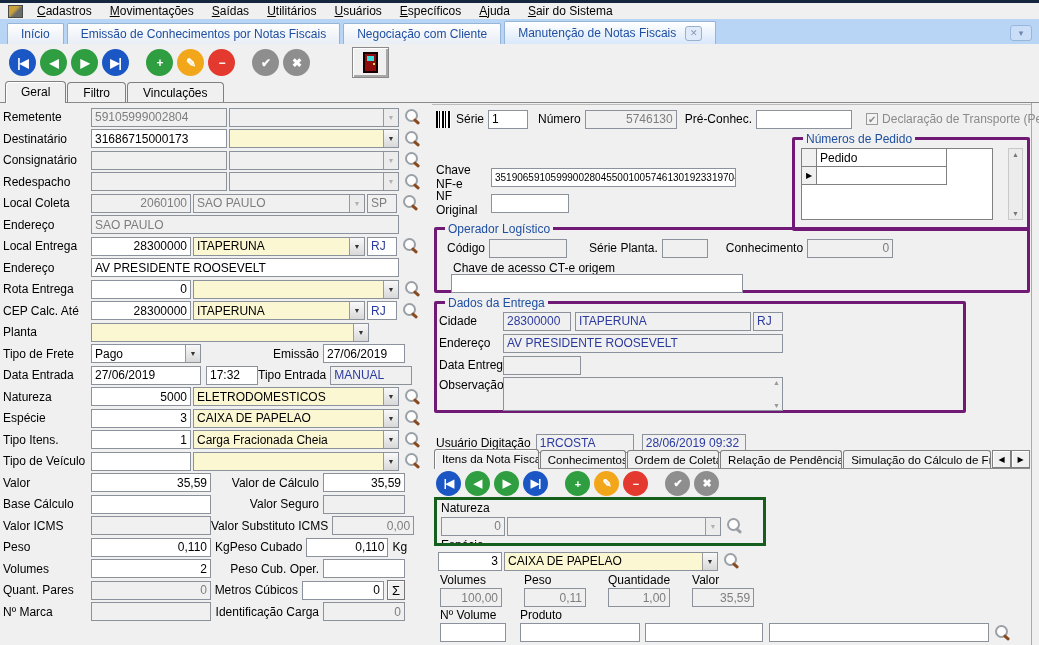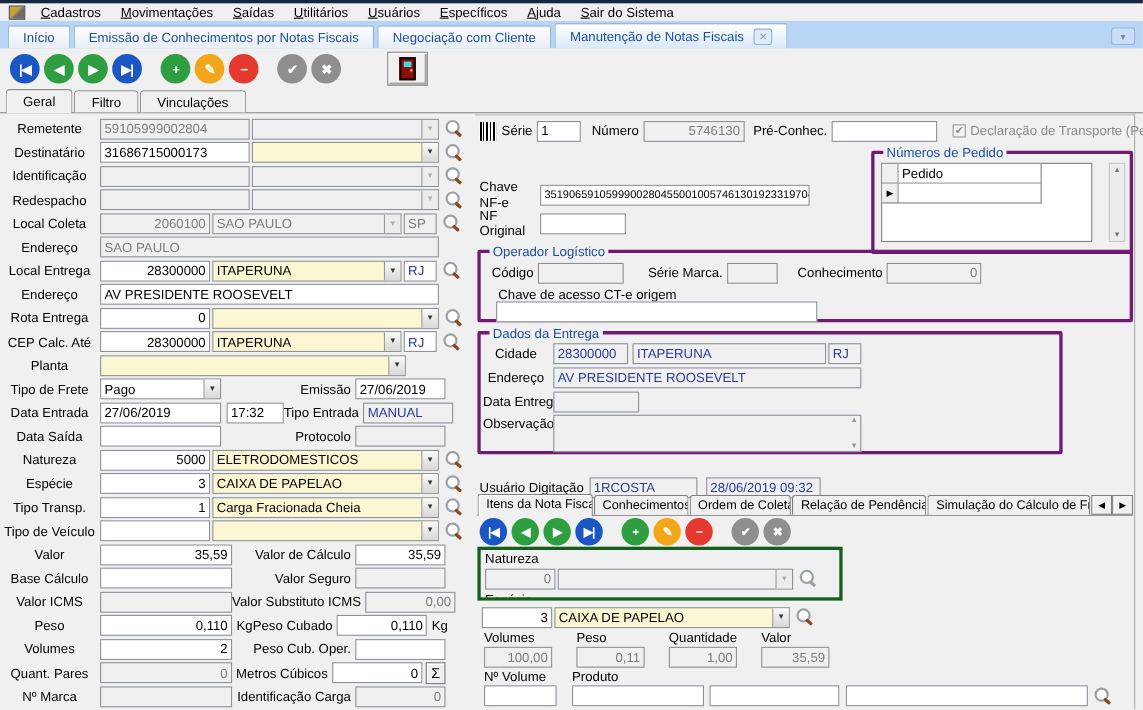--- a/index.html
+++ b/index.html
@@ -31,21 +31,21 @@
   .door::after{content:"";position:absolute;right:1px;top:9px;width:2px;height:2px;background:#e8d44d}
 
   
   .subtabs{position:absolute;top:81px;left:0;right:0;height:22px;display:flex;align-items:flex-end;padding-left:5px;border-bottom:1px solid #8a8a8a}
   .stab{border:1px solid #7f7f7f;border-bottom:none;border-radius:4px 4px 0 0;padding:3px 15px 2px;margin-right:1px;background:#f0f0f0;position:relative}
   .stab.active{margin-bottom:-1px;padding-bottom:4px;box-shadow:inset 1px 1px 0 #fff;z-index:2}
 
   
   .fr{display:flex;align-items:center;height:20px;margin-bottom:1.5px}
   .fr>*{flex:none}
-  .lbl{width:88px;text-align:center;padding-right:4px;white-space:nowrap}
+  .lbl{width:88px;text-align:left;padding-right:4px;white-space:nowrap}
   .lbl2{margin-left:auto;padding-right:4px;white-space:nowrap}
   .box{height:19px;border:1px solid #8b929c;background:#fff;display:flex;align-items:center;padding:0 3px;overflow:hidden;white-space:nowrap}
   .dis{background:#f0f0f0;color:#7d7d7d}
   .yel{background:#fbf7d3}
   .rt{justify-content:flex-end}
   .blue{color:#2b3a9e}
   .darr{margin-left:auto;width:15px;height:17px;background:linear-gradient(#f9f9f9,#d8d8d8);border-left:1px solid #9a9a9a;display:flex;align-items:center;justify-content:center;font-size:7px;color:#333;flex:none}
   .dis .darr{color:#b0b0b0;background:#ececec}
   .combo{padding-right:0}
   .mag{width:16px;height:16px;position:relative;margin-left:5px}
@@ -156,21 +156,21 @@
   <div class="fr">
       <span class="lbl">Destinatário</span>
       <span class="box" style="width:136px">31686715000173</span>
       <span style="width:2px"></span>
       <span class="box yel combo" style="width:170px">
         <span class="darr">▼</span>
       </span>
       <span class="mag"></span>
     </div>
   <div class="fr">
-      <span class="lbl">Identificação</span>
+      <span class="lbl">Consignatário</span>
       <span class="box dis" style="width:136px"></span>
       <span style="width:2px"></span>
       <span class="box dis combo" style="width:170px">
         <span class="darr">▼</span>
       </span>
       <span class="mag"></span>
     </div>
   <div class="fr">
       <span class="lbl">Redespacho</span>
       <span class="box dis" style="width:136px"></span>
@@ -249,26 +249,20 @@
       <span class="box" style="width:82px">27/06/2019</span>
     </div>
   <div class="fr" style="width:402px">
       <span class="lbl">Data Entrada</span>
       <span class="box" style="width:110px">27/06/2019</span>
       <span style="width:5px"></span>
       <span class="box" style="width:52px">17:32</span>
       <span class="lbl2">Tipo Entrada</span>
       <span class="box dis blue" style="width:82px">MANUAL</span>
     </div>
-  <div class="fr" style="width:402px">
-      <span class="lbl">Data Saída</span>
-      <span class="box" style="width:110px"></span>
-      <span class="lbl2">Protocolo</span>
-      <span class="box dis" style="width:82px"></span>
-    </div>
   <div class="fr">
       <span class="lbl">Natureza</span>
       <span class="box rt" style="width:100px">5000</span>
       <span style="width:2px"></span>
       <span class="box yel combo" style="width:206px">
         <span>ELETRODOMESTICOS</span>
         <span class="darr">▼</span>
       </span>
       <span class="mag"></span>
     </div>
@@ -276,21 +270,21 @@
       <span class="lbl">Espécie</span>
       <span class="box rt" style="width:100px">3</span>
       <span style="width:2px"></span>
       <span class="box yel combo" style="width:206px">
         <span>CAIXA DE PAPELAO</span>
         <span class="darr">▼</span>
       </span>
       <span class="mag"></span>
     </div>
   <div class="fr">
-      <span class="lbl">Tipo Transp.</span>
+      <span class="lbl">Tipo Itens.</span>
       <span class="box rt" style="width:100px">1</span>
       <span style="width:2px"></span>
       <span class="box yel combo" style="width:206px">
         <span>Carga Fracionada Cheia</span>
         <span class="darr">▼</span>
       </span>
       <span class="mag"></span>
     </div>
   <div class="fr">
       <span class="lbl">Tipo de Veículo</span>
@@ -391,21 +385,21 @@
   <div class="fr" style="position:absolute;left:4px;top:90px">
     <span style="width:55px">NF Original</span>
     <span class="box" style="width:78px"></span>
   </div>
 
   <div class="group" style="left:2px;top:124px;width:596px;height:66px">
     <span class="gtitle">Operador Logístico</span>
     <div class="fr" style="position:absolute;left:10px;top:8px">
       <span style="padding-right:4px">Código</span>
       <span class="box dis" style="width:78px"></span>
-      <span style="padding:0 4px 0 22px">Série Marca.</span>
+      <span style="padding:0 4px 0 22px">Série Planta.</span>
       <span class="box dis" style="width:46px"></span>
       <span style="padding:0 4px 0 18px">Conhecimento</span>
       <span class="box dis rt" style="width:86px">0</span>
     </div>
     <div style="position:absolute;left:16px;top:31px">Chave de acesso CT-e origem</div>
     <div class="box" style="position:absolute;left:14px;top:44px;width:292px"></div>
   </div>
 
   <div class="group" style="left:2px;top:198px;width:532px;height:112px">
     <span class="gtitle">Dados da Entrega</span>

